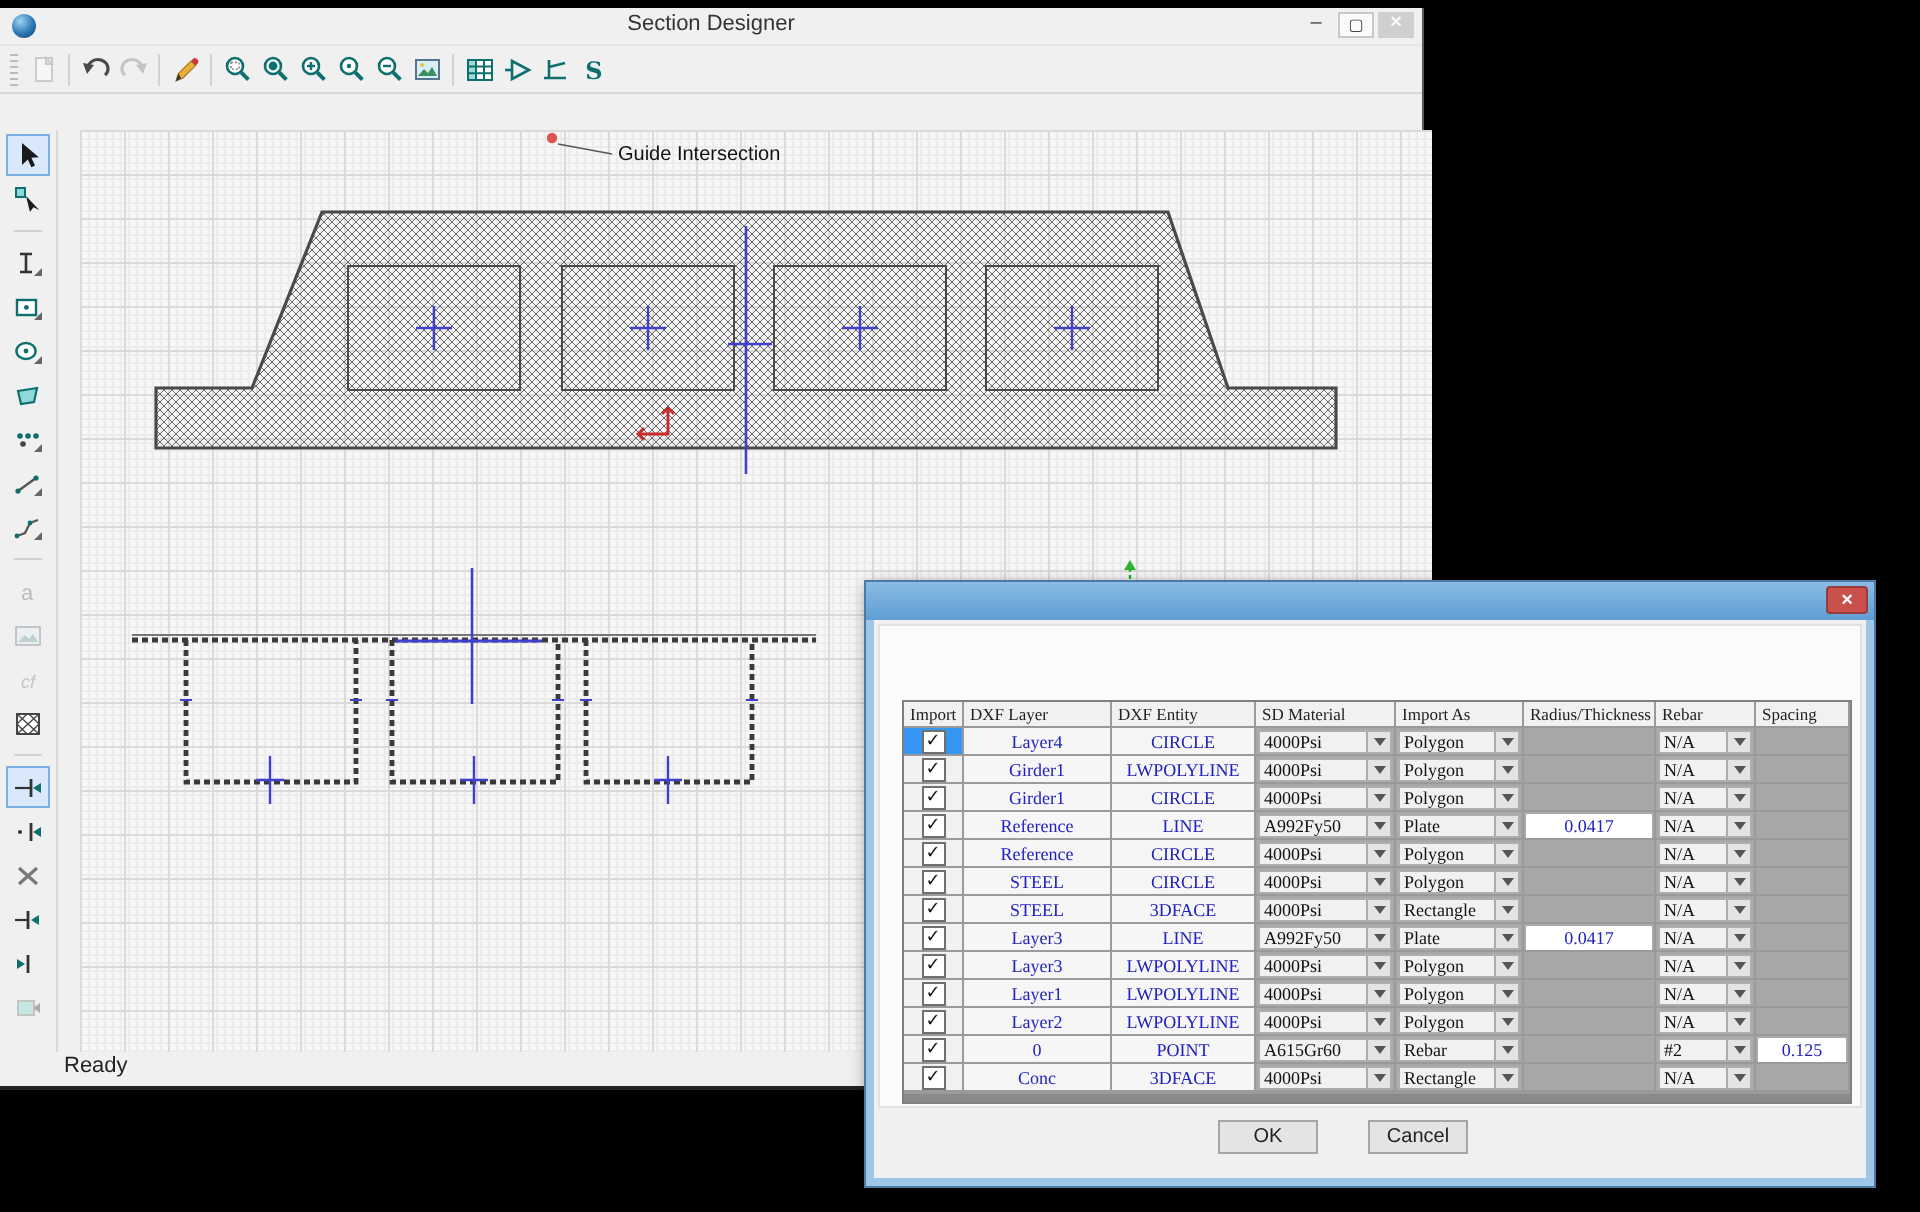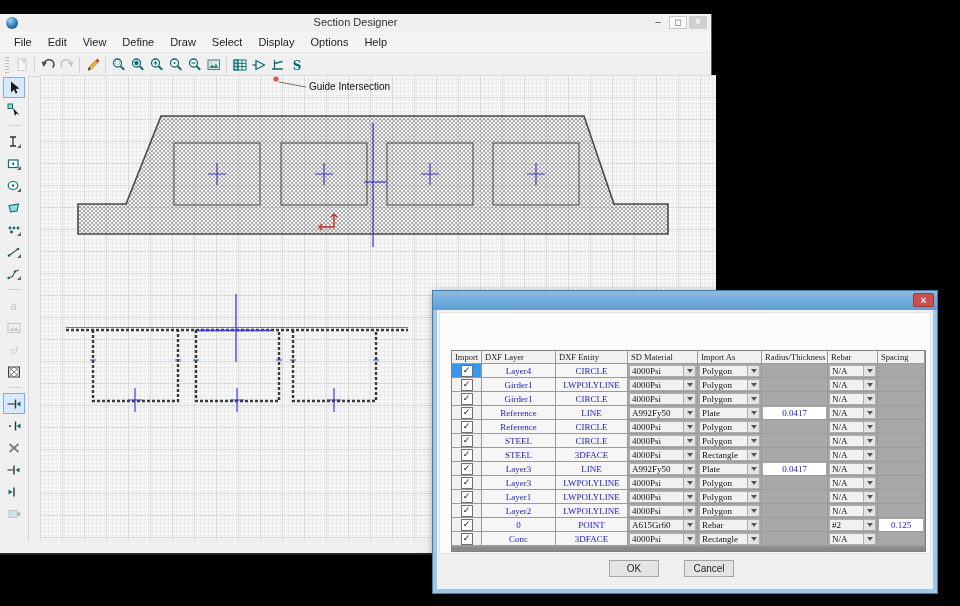--- a/index.html
+++ b/index.html
@@ -1,20 +1,20 @@
 <!DOCTYPE html>
 <html><head>
 <meta charset="utf-8">
 <style>
   html,body{margin:0;padding:0;}
   body{width:960px;height:606px;background:#000;position:relative;overflow:hidden;
        font-family:"Liberation Sans",sans-serif;-webkit-font-smoothing:antialiased;}
 
   
-  #main-window{position:absolute;left:0;top:14px;width:712px;height:541px;background:#f0f0f0;
+  #main-window{position:absolute;left:0;top:4px;width:712px;height:541px;background:#f0f0f0;
     border-right:1px solid #5a5a5a;border-bottom:2px solid #222;box-sizing:border-box;}
   #titlebar{position:relative;height:18px;background:#f0f0f0;}
   #app-icon{position:absolute;left:6px;top:3px;width:12px;height:12px;border-radius:50%;
     background:radial-gradient(circle at 35% 30%,#9fd4f2 0%,#2e77b5 55%,#123f66 100%);}
   #win-title{position:absolute;left:0;right:0;top:2px;text-align:center;font-size:11px;color:#333;}
   #win-controls{position:absolute;right:4px;top:2px;display:flex;gap:2px;}
   .win-btn{width:18px;height:13px;font-size:10px;line-height:12px;text-align:center;color:#444;}
   .win-btn.max{background:#fafafa;border:1px solid #c8c8c8;box-sizing:border-box;font-size:8px;}
   .win-btn.close{background:#cfcfcf;color:#fafafa;font-weight:bold;}
   #menubar{height:20px;display:flex;align-items:center;padding-left:6px;background:#f4f4f4;}
@@ -101,31 +101,20 @@
 <div id="main-window">
   <div id="titlebar">
     <div id="app-icon"></div>
     <div id="win-title">Section Designer</div>
     <div id="win-controls">
       <div class="win-btn">–</div>
       <div class="win-btn max">▢</div>
       <div class="win-btn close">×</div>
     </div>
   </div>
-  <div id="menubar">
-      <span class="menu-item">File</span>
-      <span class="menu-item">Edit</span>
-      <span class="menu-item">View</span>
-      <span class="menu-item">Define</span>
-      <span class="menu-item">Draw</span>
-      <span class="menu-item">Select</span>
-      <span class="menu-item">Display</span>
-      <span class="menu-item">Options</span>
-      <span class="menu-item">Help</span>
-    </div>
   <div id="toolbar">
     <div id="tb-grip"></div>
   <div class="tb-btn disabled">
         <svg viewBox="0 0 16 16">
           <rect x="4" y="2" width="8" height="11.5" fill="#fff" stroke="#9a9a9a"></rect>
           <path d="M9 2 l3 3 h-3 z" fill="#ddd" stroke="#9a9a9a"></path>
         </svg>
       </div>
       <div class="tb-sep"></div>
       <div class="tb-btn">
@@ -400,20 +389,23 @@
       </g>
 
       <g>
         <line x1="525" y1="219" x2="525" y2="230" stroke="#2fb52f" stroke-width="1.2" stroke-dasharray="2 1.5"></line>
         <polygon points="522,220 528,220 525,215" fill="#2fb52f"></polygon>
         <polygon points="522,229 528,229 525,234" fill="#2fb52f"></polygon>
       </g>
     </svg>
   </div>
 
+  <div id="statusbar">
+    <span>Ready</span>
+  </div>
 </div>
 
 <div id="dialog">
   <div id="dlg-titlebar">
     <div id="dlg-close">×</div>
   </div>
   <div id="dlg-body">
     <div id="dlg-panel">
       <div id="dxf-table">
         <div id="thead">

